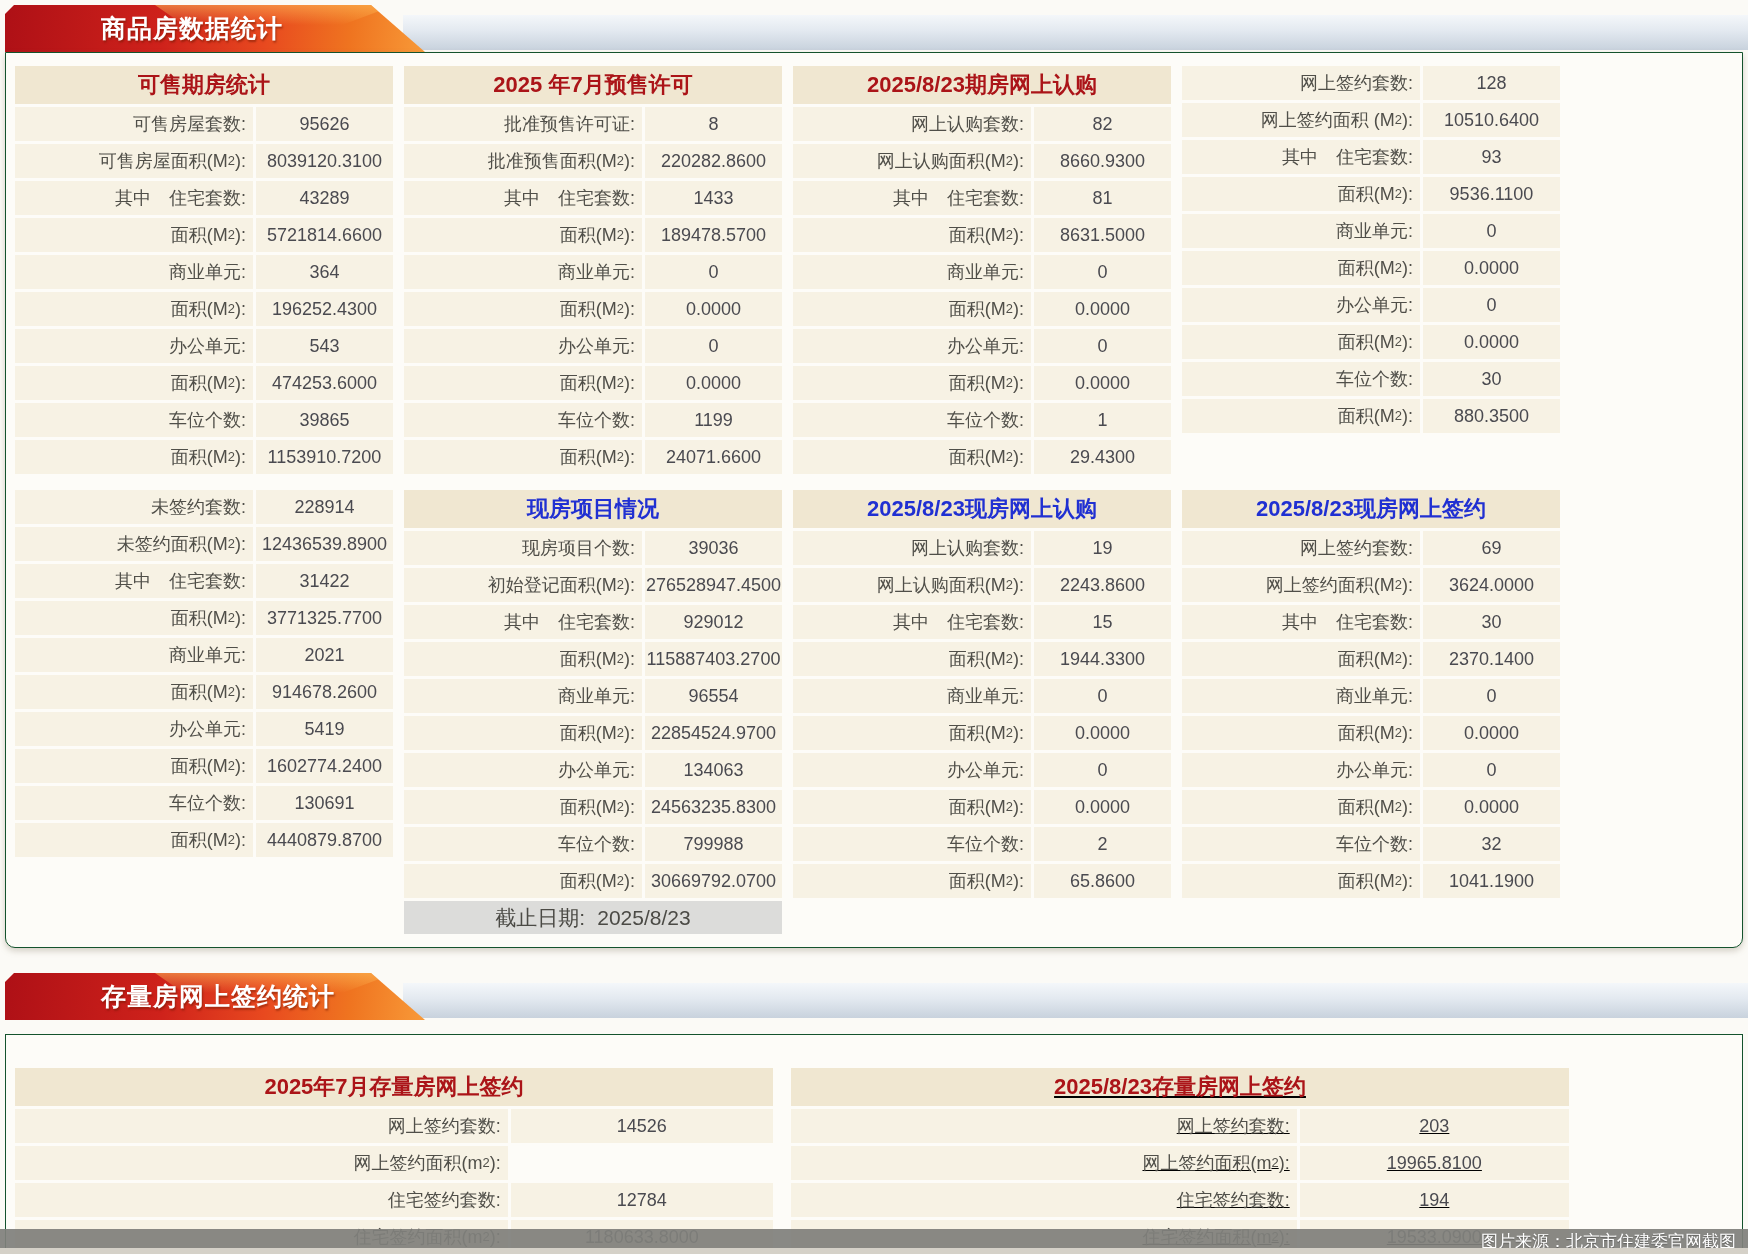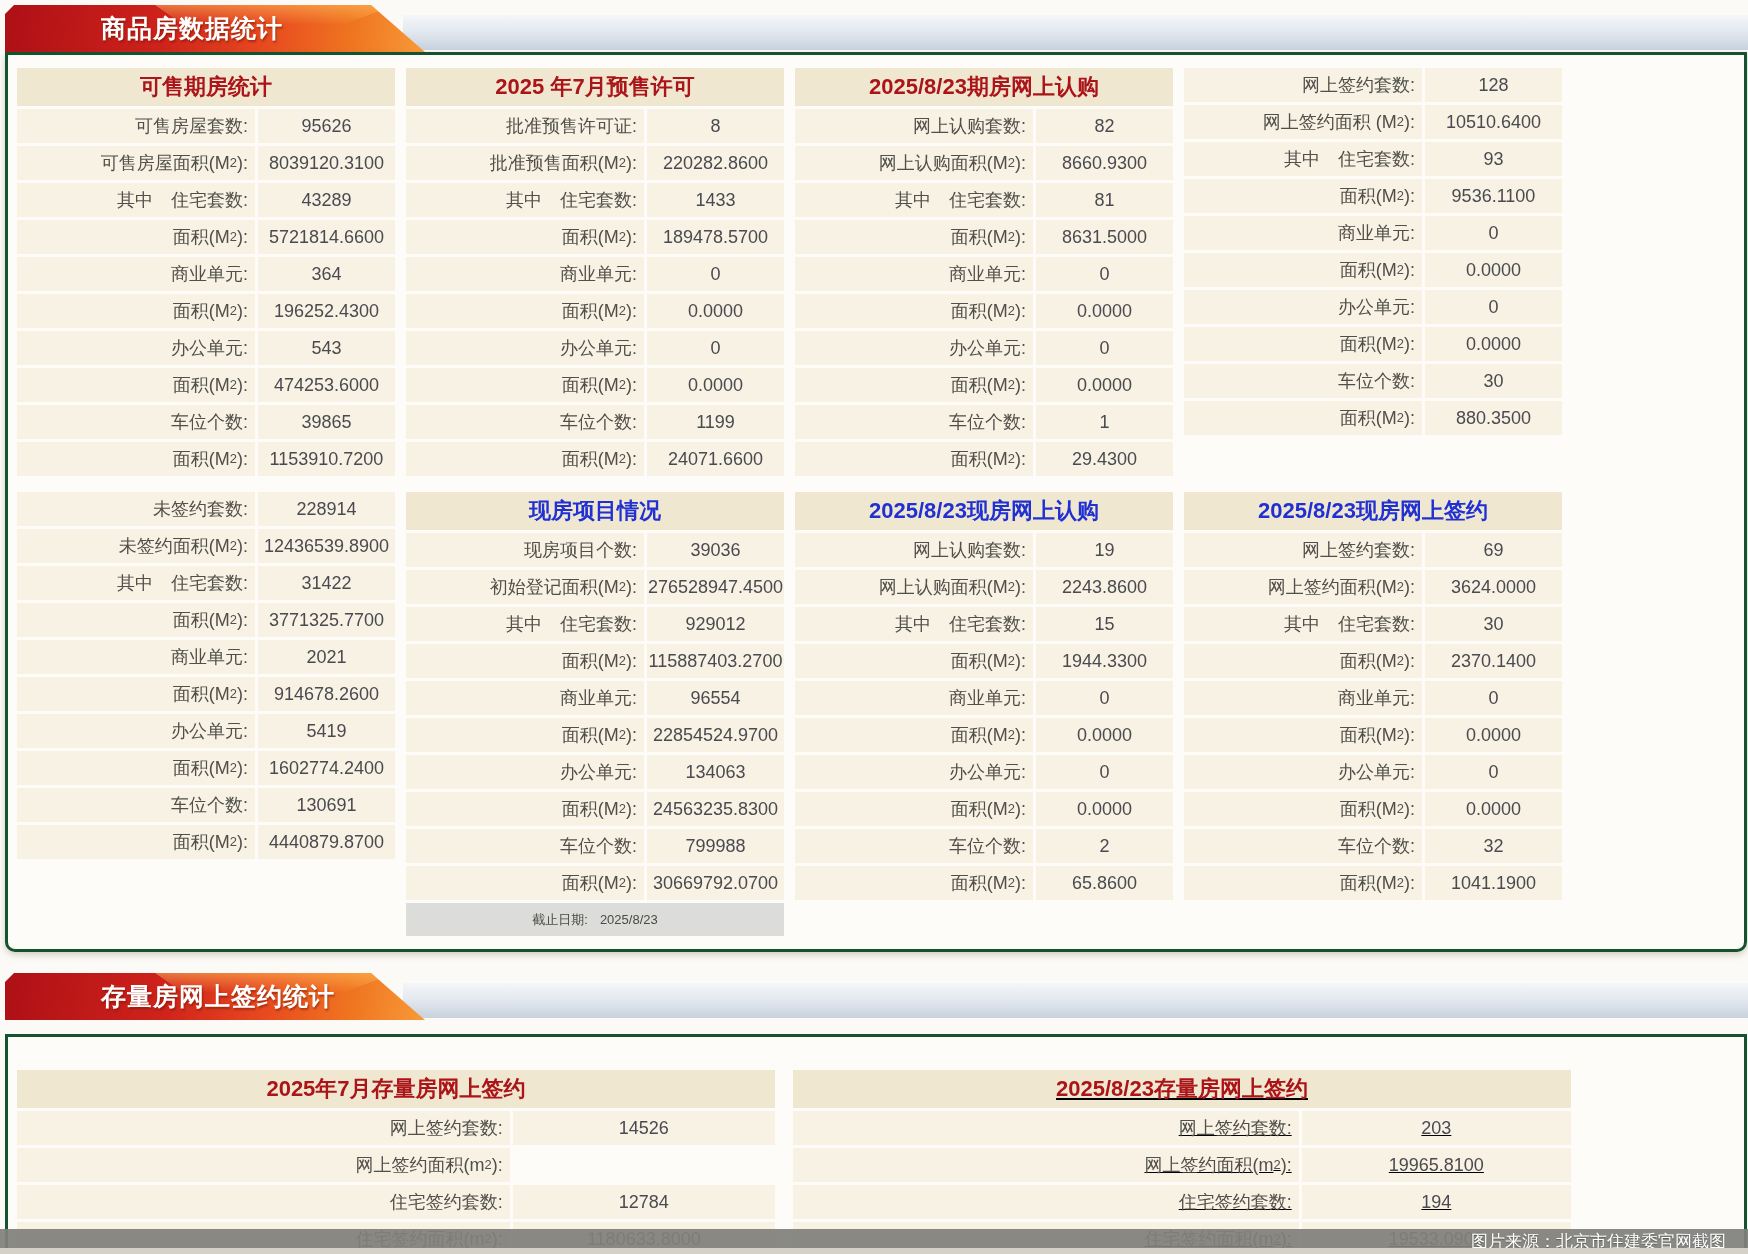--- a/index.html
+++ b/index.html
@@ -25,21 +25,21 @@
     clip-path:polygon(0 0,100% 0,78% 100%,12% 100%);
   }
   .banner-title{
     position:absolute;left:96px;top:50%;transform:translateY(-54%);
     color:#ffffff;font-size:25px;font-weight:bold;letter-spacing:1px;
     text-shadow:1px 2px 2px rgba(110,25,0,0.55);white-space:nowrap;
   }
   
   .card{
     position:absolute;left:5px;width:1736px;background:#fdfcf8;
-    border:3px solid #14532d;
+    border:1px solid #14532d;
   }
   #card1{top:52px;height:894px;border-radius:0 0 10px 10px;
     box-shadow:0 3px 6px rgba(140,130,110,0.35);}
   #card2{top:1034px;height:220px;border-bottom:none;}
   
   #top-grid{position:absolute;left:9px;top:13px;
     display:grid;grid-template-columns:repeat(4,378px);column-gap:11px;row-gap:13px;}
   #bottom-grid{position:absolute;left:9px;top:9px;display:flex;gap:18px;margin-top:24px;}
   .panel{background:transparent;}
   .bpanel-left{width:758px;}
@@ -56,29 +56,29 @@
     padding-right:7px;box-sizing:border-box;color:#504f49;margin-right:3px;
     white-space:nowrap;
   }
   .row .val{
     flex:1;background:#f7f2e4;display:flex;align-items:center;justify-content:center;
     color:#4a4a50;white-space:nowrap;
   }
   .bpanel-left .row .lbl,.bpanel-right .row .lbl{width:65%;}
   .footer-row{
     height:33px;background:#dcdcda;display:flex;align-items:center;justify-content:center;
-    gap:12px;font-size:13px;color:#4b4a45;margin-top:1px;
+    gap:12px;font-size:21px;color:#4b4a45;margin-top:1px;
   }
   sup{font-size:0.72em;vertical-align:super;line-height:0;}
   
   #watermark-bar{
     position:absolute;left:0;top:1229px;width:1748px;height:24px;z-index:5;
     background:rgba(128,128,124,0.93);
     display:flex;align-items:center;justify-content:flex-end;
-    padding-right:22px;box-sizing:border-box;
+    padding-right:12px;box-sizing:border-box;
   }
   #watermark-bar .wm{color:#ffffff;font-size:17px;white-space:nowrap;
     text-shadow:0 1px 1px rgba(60,60,60,0.6);}
   #bottom-strip{position:absolute;left:0;top:1248px;width:1748px;height:6px;
     background:#d5d1c8;z-index:5;}
 </style>
 </head>
 <body>
 
 <div class="banner" id="banner1" style="top:5px;">

